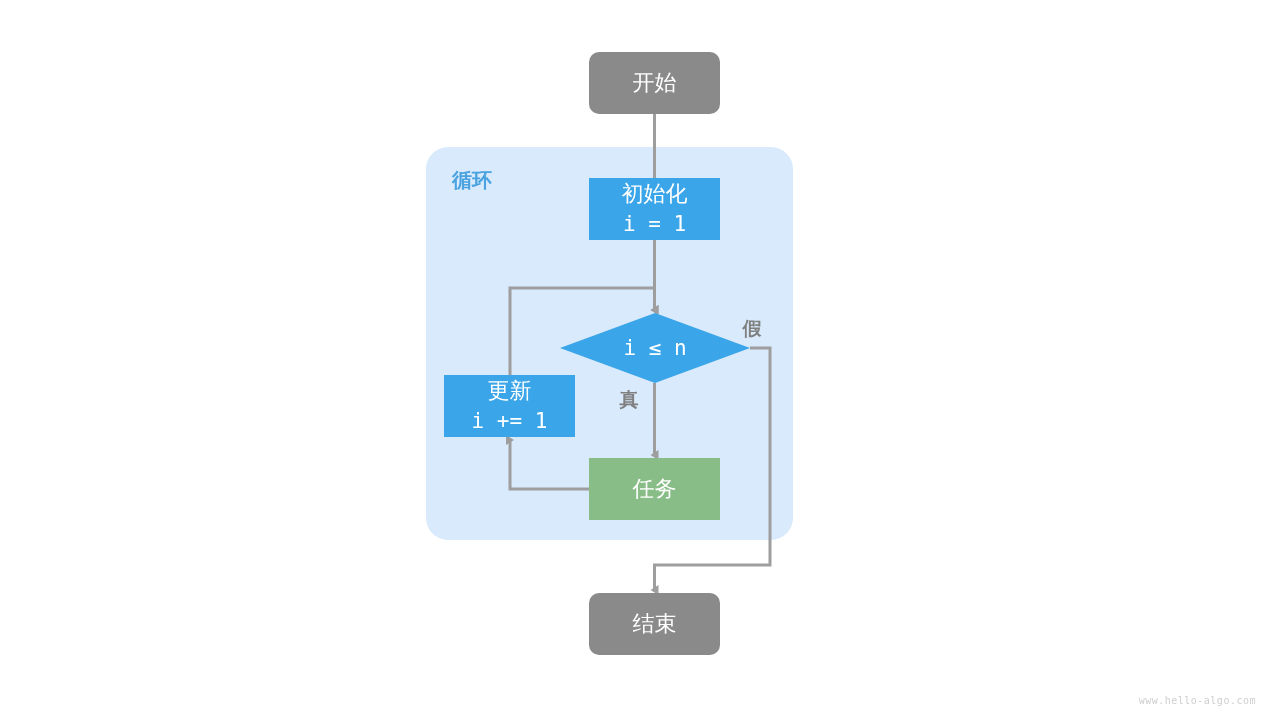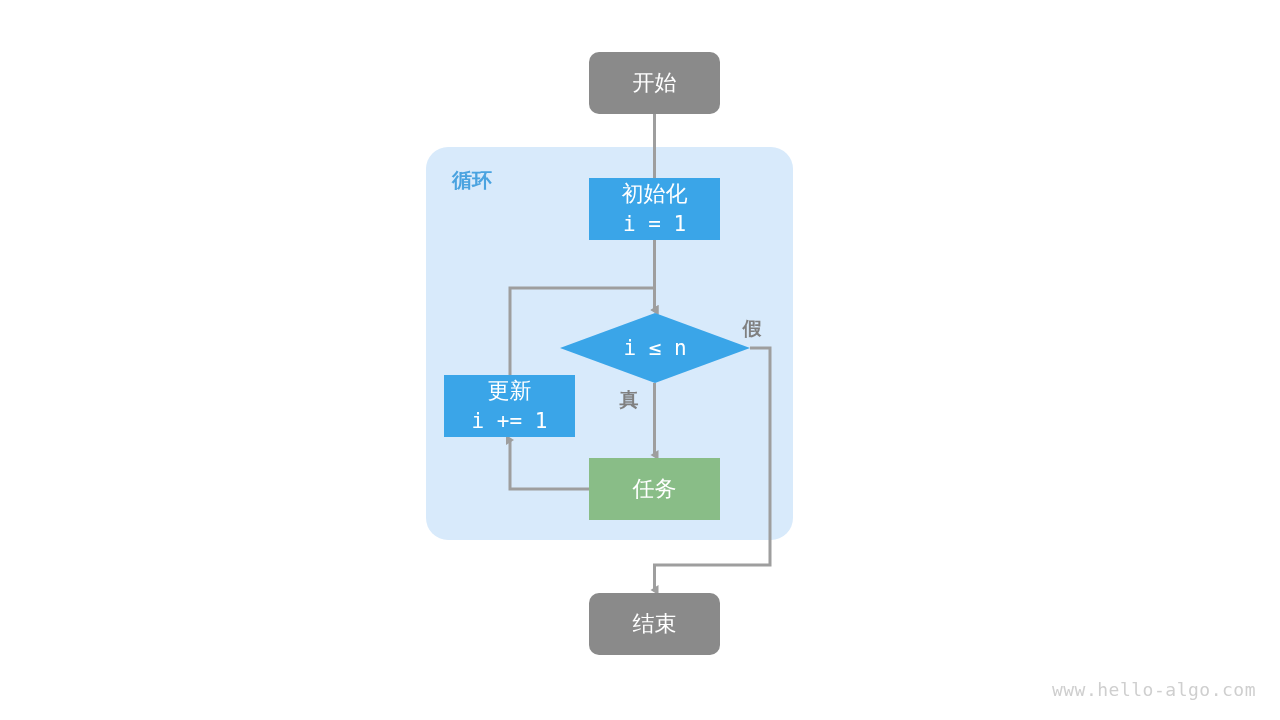--- a/index.html
+++ b/index.html
@@ -52,23 +52,23 @@
     font-family: "Liberation Sans", sans-serif;
     font-size: 19px;
     font-weight: bold;
     fill: #808080;
     text-anchor: middle;
     dominant-baseline: middle;
   }
   .watermark {
     position: absolute;
     right: 24px;
-    bottom: 20px;
+    bottom: 14px;
     font-family: "DejaVu Sans Mono", monospace;
-    font-size: 18px;
+    font-size: 10px;
     color: #cfcfcf;
     letter-spacing: 0.5px;
     user-select: none;
   }
 </style>
 </head>
 <body>
 
 <div id="canvas">
 

